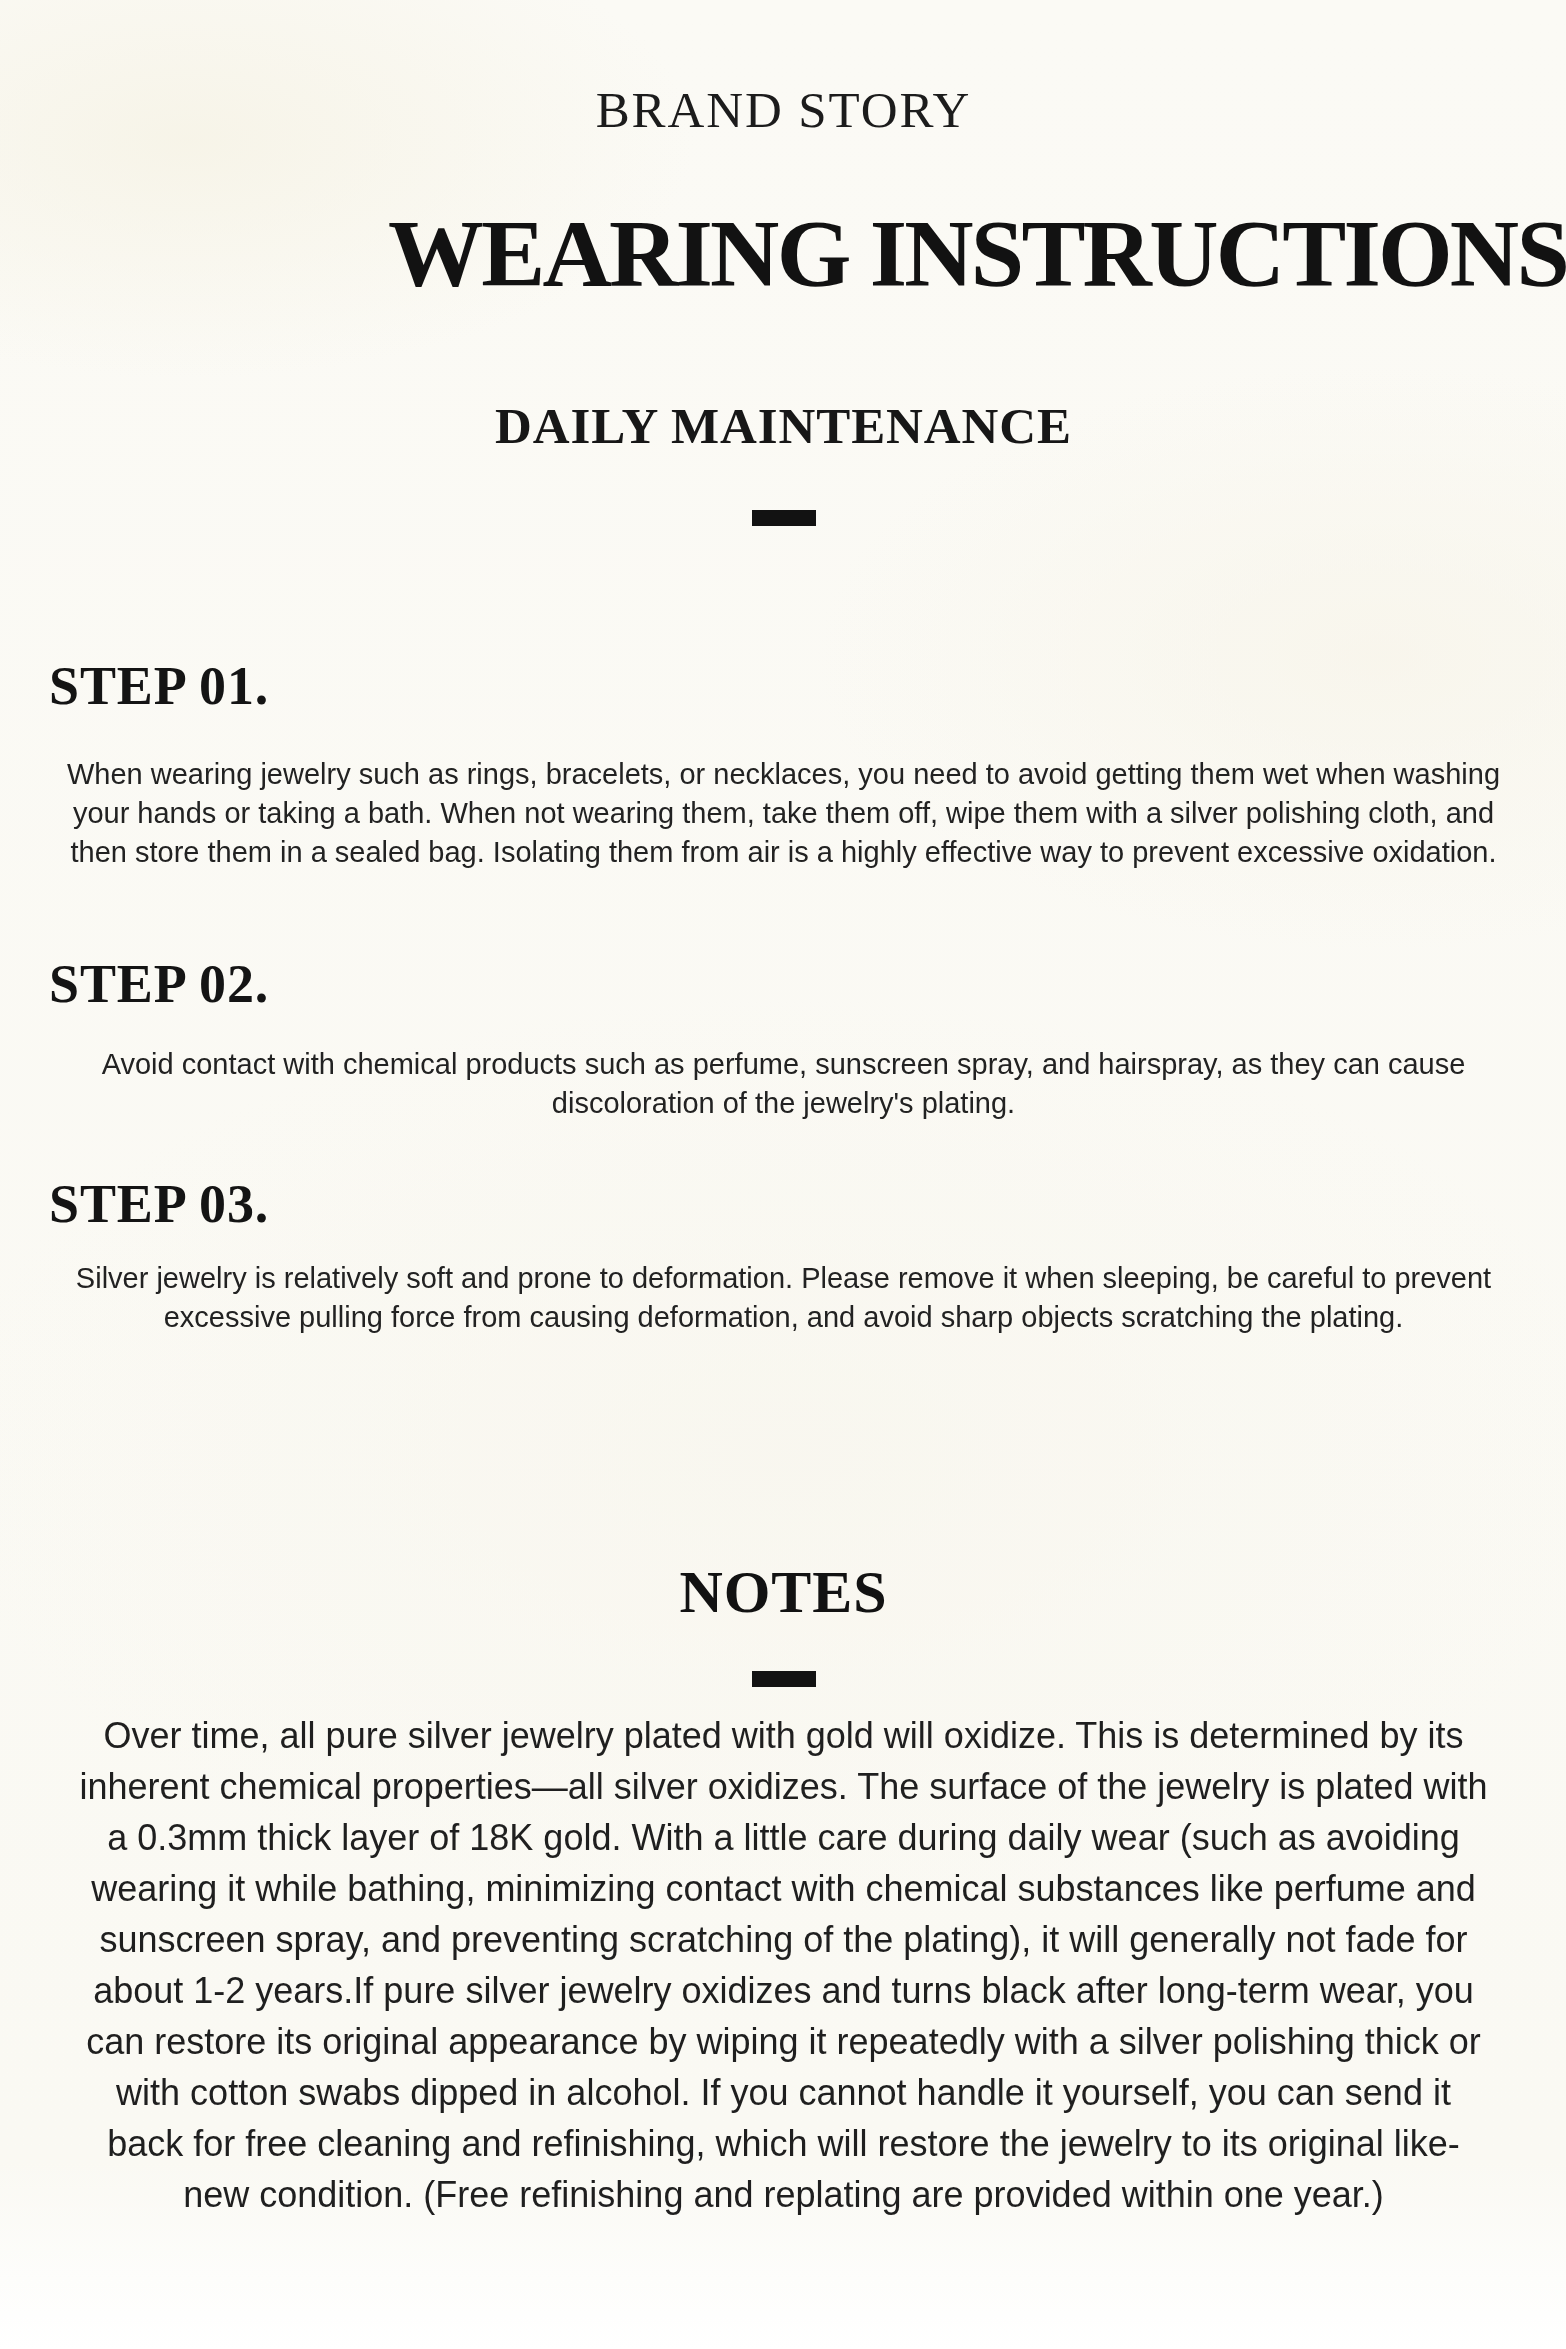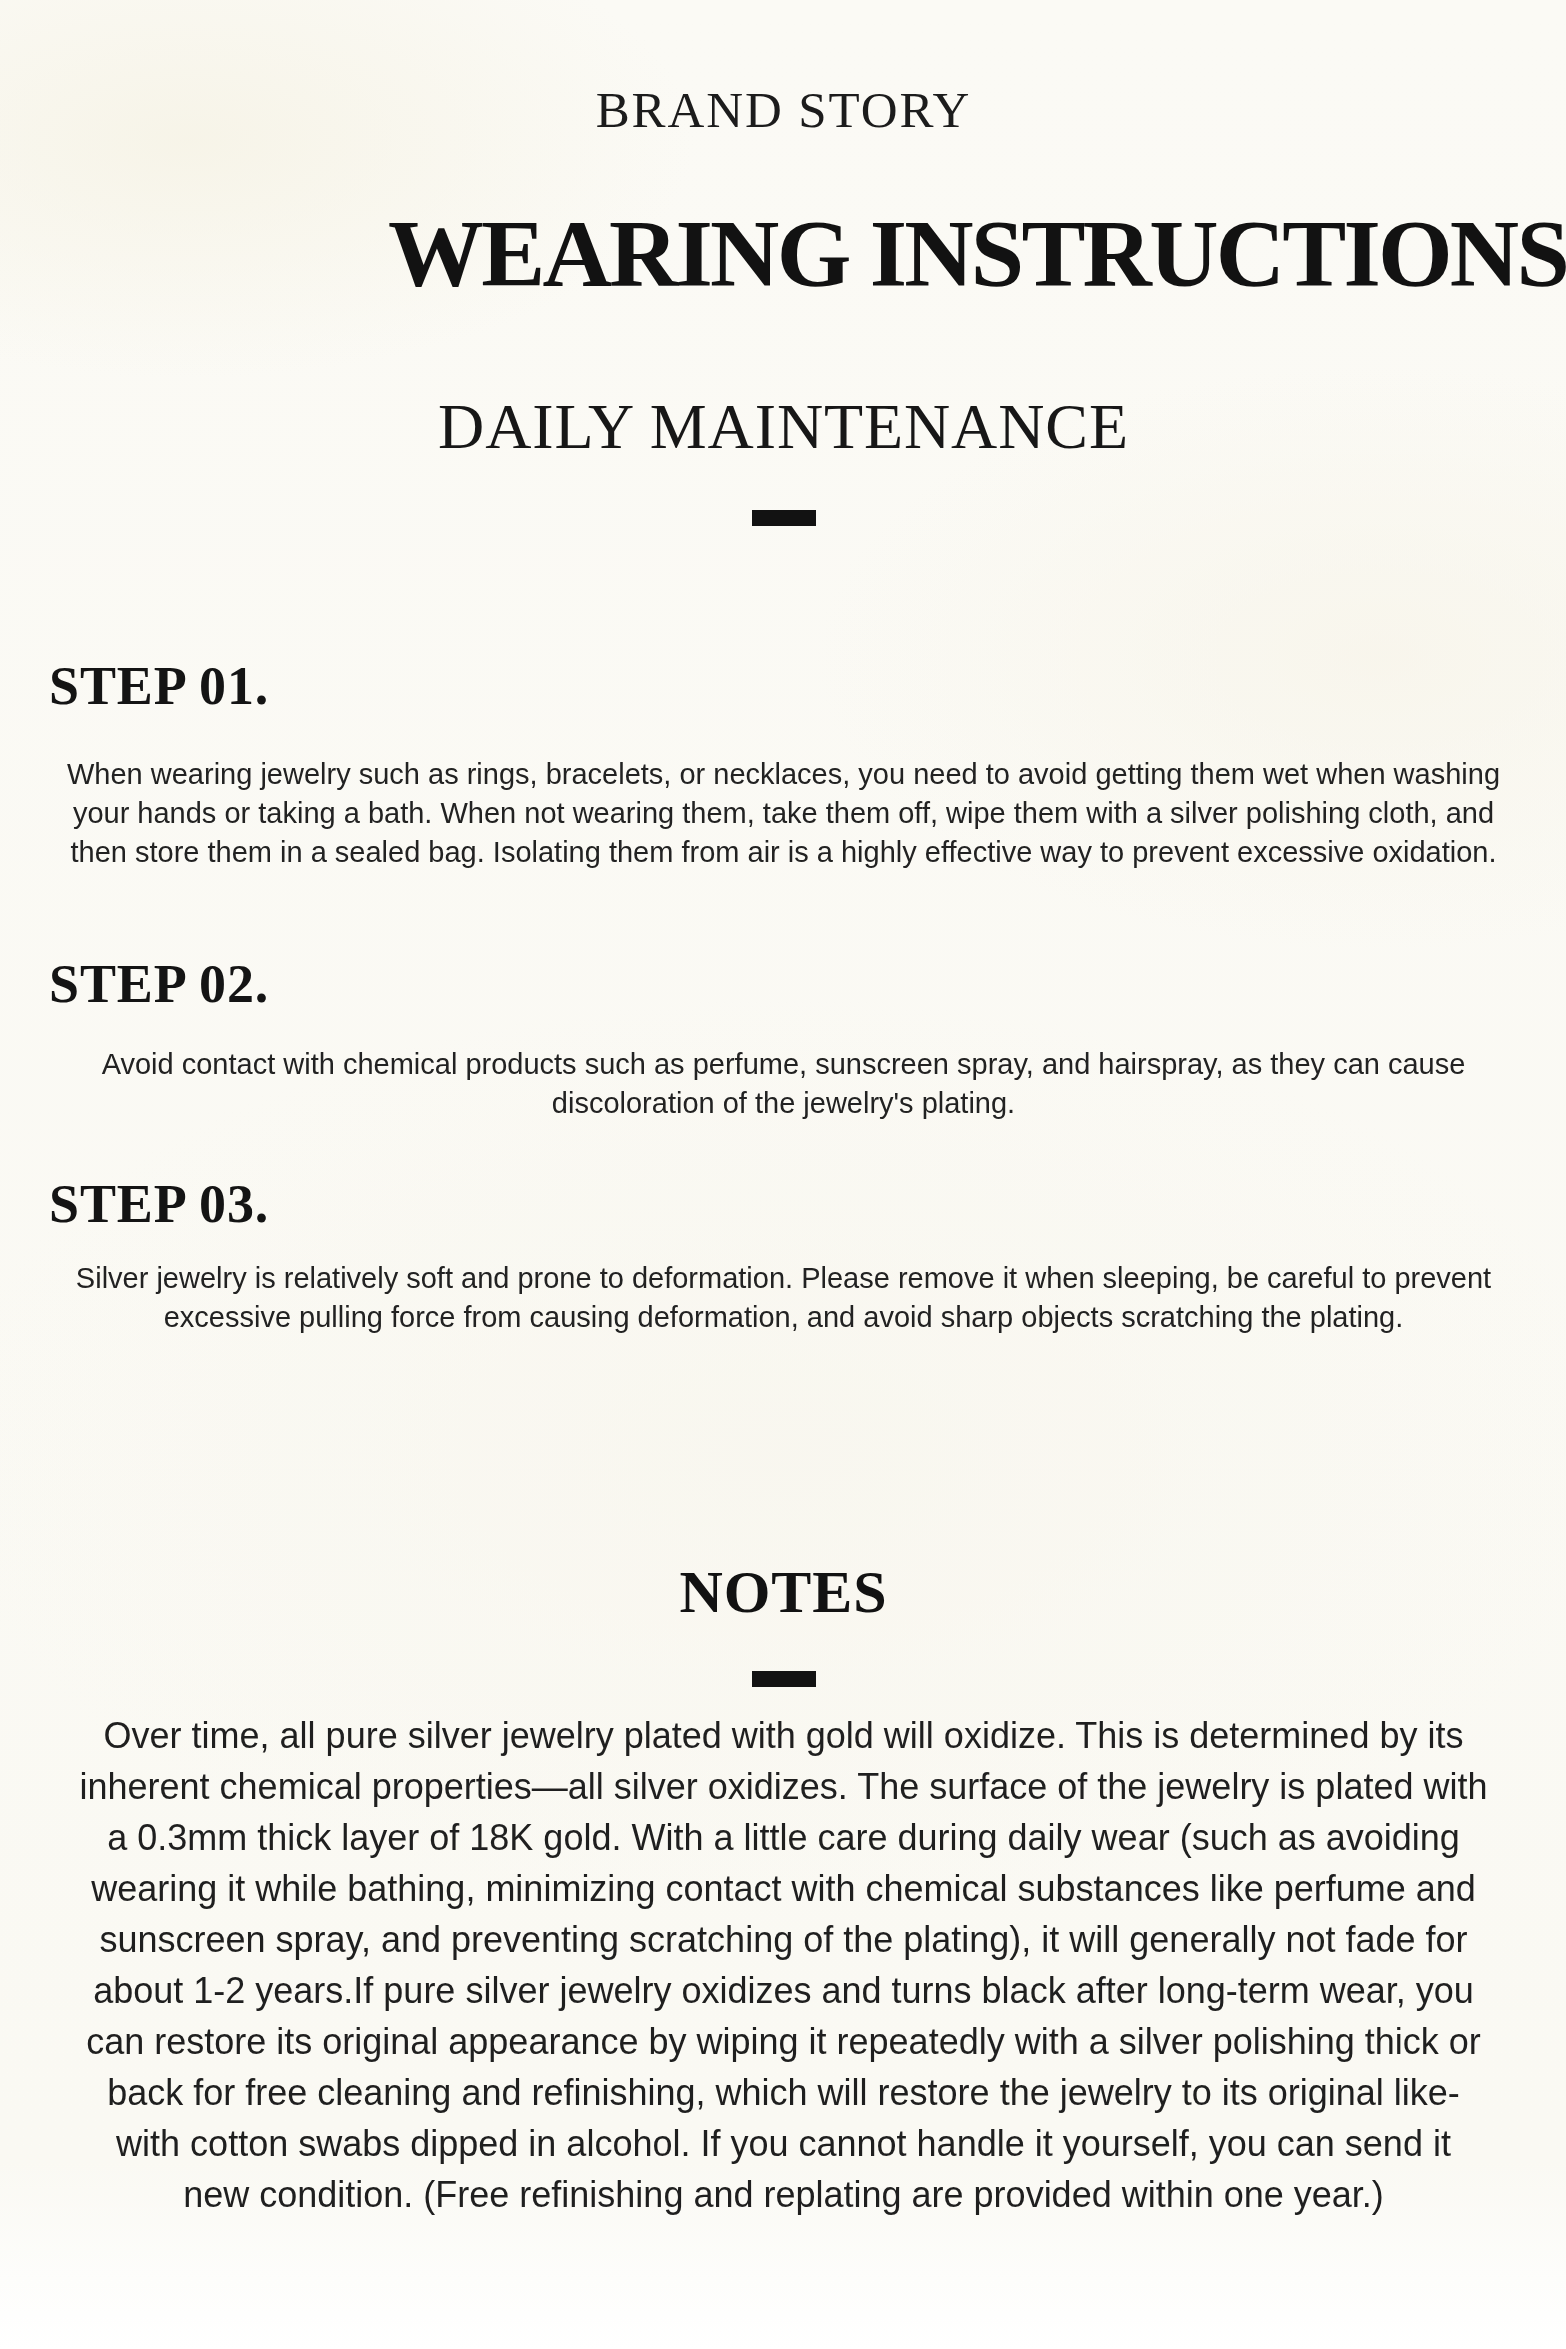--- a/index.html
+++ b/index.html
@@ -37,23 +37,23 @@
     font-size: 96px;
     line-height: 99px;
     font-weight: 700;
     letter-spacing: -2.8px;
     text-align: right;
     color: #121212;
   }
 
   .subtitle {
     margin-top: 90px;
-    font-size: 64px;
+    font-size: 51px;
     line-height: 67px;
-    font-weight: 400;
+    font-weight: 700;
     letter-spacing: 0.9px;
     text-align: center;
     color: #171717;
   }
 
   .dash {
     width: 64px;
     height: 16px;
     background: #121212;
     margin-left: auto;
@@ -153,21 +153,21 @@
     <div class="dash dash-notes"></div>
 
     <div class="notes-body">
       <div class="line">Over time, all pure silver jewelry plated with gold will oxidize. This is determined by its</div>
       <div class="line">inherent chemical properties—all silver oxidizes. The surface of the jewelry is plated with</div>
       <div class="line">a 0.3mm thick layer of 18K gold. With a little care during daily wear (such as avoiding</div>
       <div class="line">wearing it while bathing, minimizing contact with chemical substances like perfume and</div>
       <div class="line">sunscreen spray, and preventing scratching of the plating), it will generally not fade for</div>
       <div class="line">about 1-2 years.If pure silver jewelry oxidizes and turns black after long-term wear, you</div>
       <div class="line">can restore its original appearance by wiping it repeatedly with a silver polishing thick or</div>
+      <div class="line">with cotton swabs dipped in alcohol. If you cannot handle it yourself, you can send it</div>
       <div class="line">back for free cleaning and refinishing, which will restore the jewelry to its original like-</div>
-      <div class="line">with cotton swabs dipped in alcohol. If you cannot handle it yourself, you can send it</div>
       <div class="line">new condition. (Free refinishing and replating are provided within one year.)</div>
     </div>
 
   </section>
 
 </div>
 
 
 </body></html>

